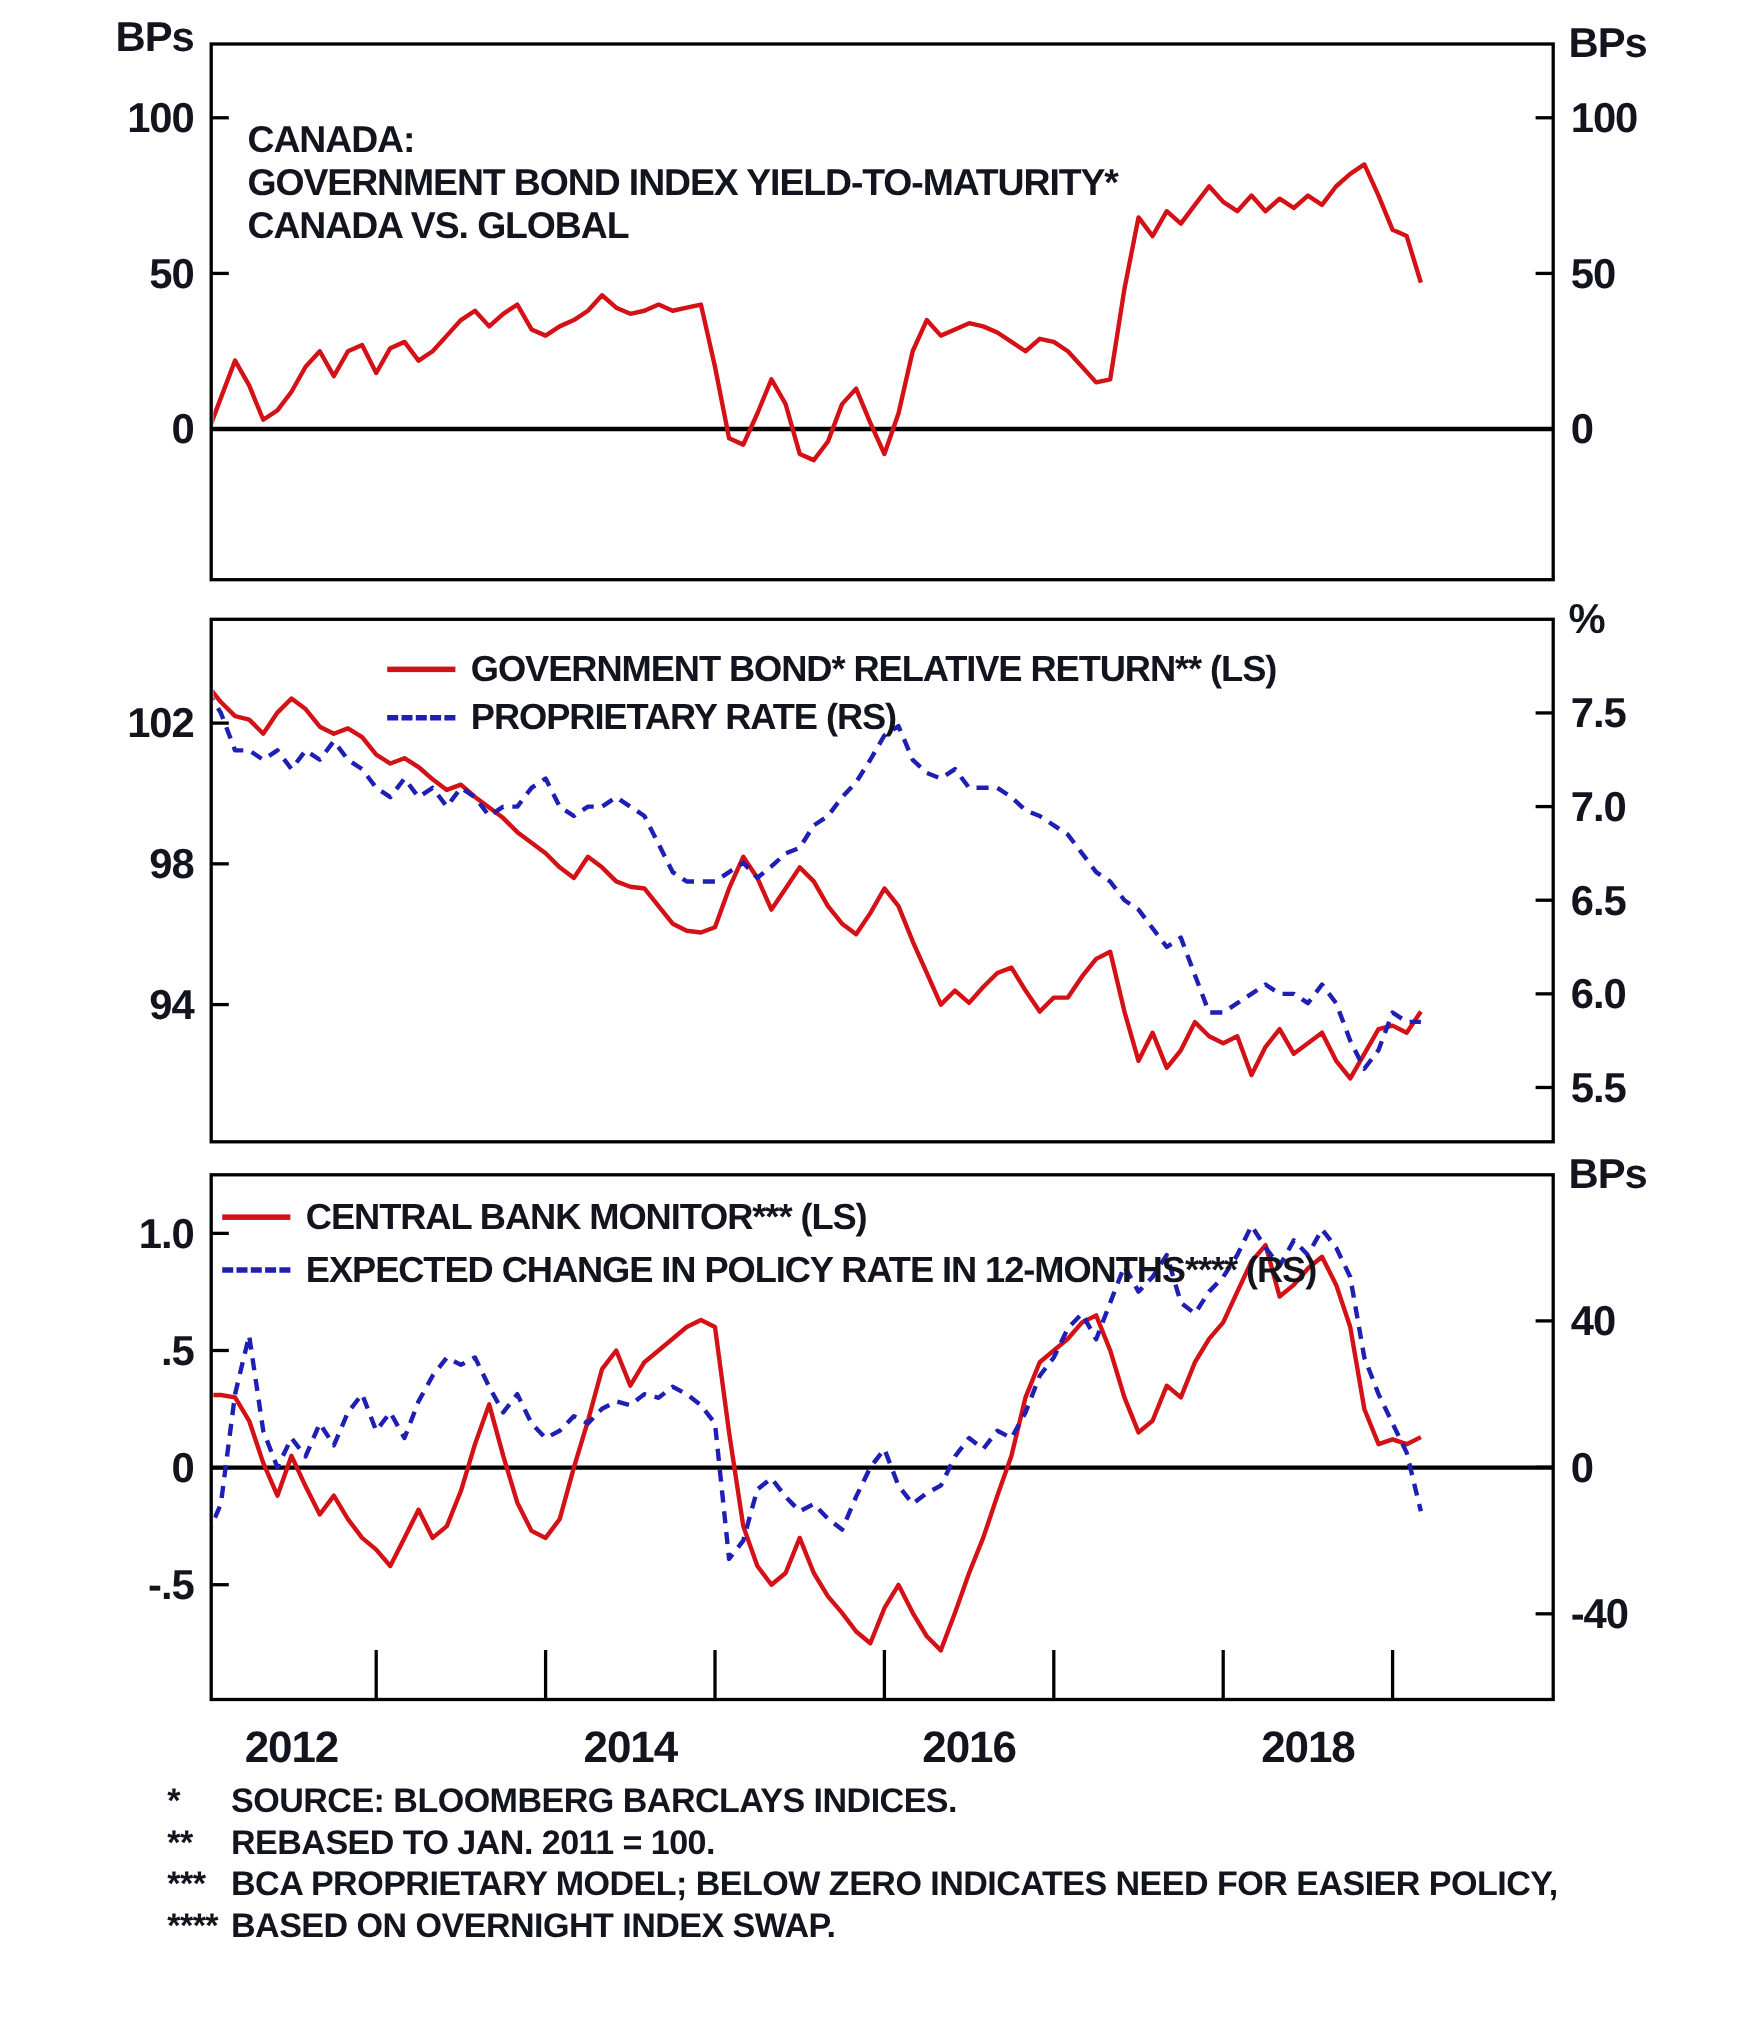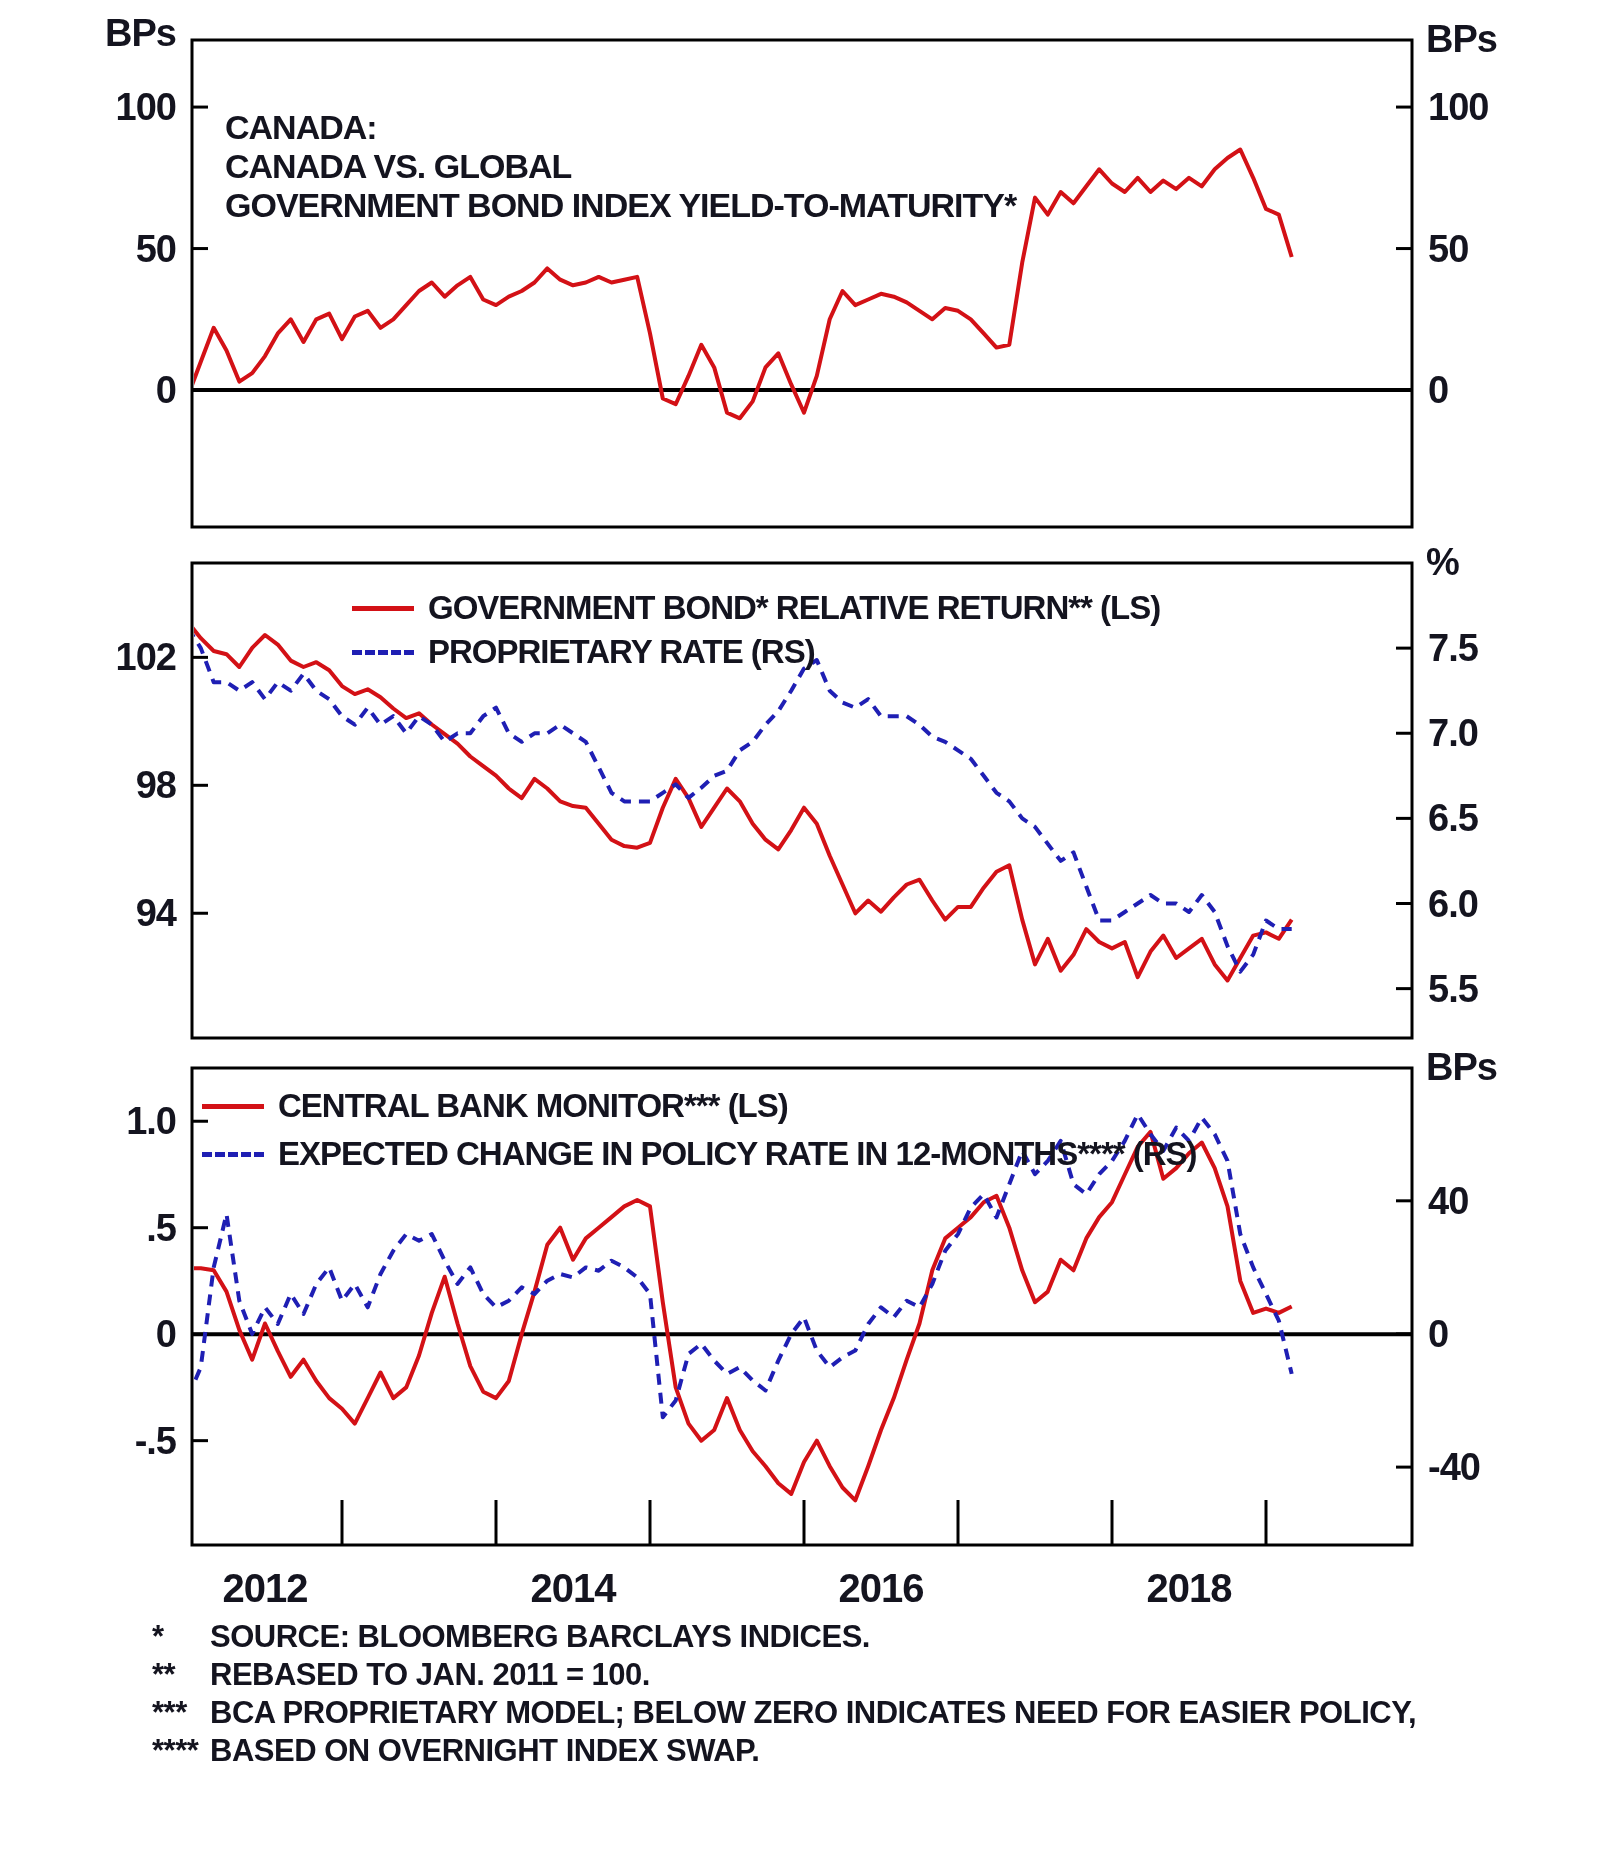--- a/index.html
+++ b/index.html
@@ -102,22 +102,22 @@
       <polyline points="188.0,1397.2 200.8,1367.2 213.7,1267.4 226.5,1214.1 239.3,1300.7 252.2,1334.0 265.0,1307.3 277.8,1324.0 290.7,1294.0 303.5,1314.0 316.3,1284.0 329.2,1267.4 342.0,1300.7 354.8,1284.0 367.7,1307.3 380.5,1274.0 393.3,1250.7 406.2,1234.1 419.0,1240.8 431.8,1234.1 444.7,1260.7 457.5,1284.0 470.3,1267.4 483.2,1294.0 496.0,1307.3 508.8,1300.7 521.7,1287.4 534.5,1294.0 547.3,1280.7 560.2,1274.0 573.0,1277.4 585.8,1267.4 598.7,1270.7 611.5,1260.7 624.3,1267.4 637.2,1277.4 650.0,1294.0 662.8,1417.2 675.7,1400.5 688.5,1353.9 701.3,1343.9 714.2,1360.6 727.0,1373.9 739.8,1367.2 752.7,1380.6 765.5,1390.5 778.3,1360.6 791.2,1334.0 804.0,1317.3 816.8,1350.6 829.7,1367.2 842.5,1357.3 855.3,1350.6 868.2,1324.0 881.0,1307.3 893.8,1317.3 906.7,1300.7 919.5,1307.3 932.3,1284.0 945.2,1250.7 958.0,1234.1 970.8,1207.5 983.7,1194.2 996.5,1217.5 1009.3,1184.2 1022.2,1150.9 1035.0,1174.2 1047.8,1160.9 1060.7,1140.9 1073.5,1184.2 1086.3,1194.2 1099.2,1174.2 1112.0,1160.9 1124.8,1140.9 1137.7,1114.3 1150.5,1134.2 1163.3,1150.9 1176.2,1127.6 1189.0,1140.9 1201.8,1117.6 1214.7,1134.2 1227.5,1160.9 1240.3,1234.1 1253.2,1267.4 1266.0,1294.0 1278.8,1320.6 1291.7,1373.9" fill="none" stroke="#1f1fb4" stroke-width="4" clip-path="url(#clip2)" stroke-linejoin="round" stroke-dasharray="11 8"></polyline>
       <rect x="192" y="1068" width="1220" height="477" fill="none" stroke="#000000" stroke-width="3"></rect>
       <text x="265" y="1602" text-anchor="middle" class="svg-year">2012</text>
       <text x="573" y="1602" text-anchor="middle" class="svg-year">2014</text>
       <text x="881" y="1602" text-anchor="middle" class="svg-year">2016</text>
       <text x="1189" y="1602" text-anchor="middle" class="svg-year">2018</text>
     </svg>
 
   <div class="title-block">
     <div>CANADA:</div>
+    <div>GOVERNMENT BOND INDEX YIELD-TO-MATURITY*</div>
     <div>CANADA VS. GLOBAL</div>
-    <div>GOVERNMENT BOND INDEX YIELD-TO-MATURITY*</div>
   </div>
 
   <div class="legend legend-mid">
     <div class="legend-row">
       <span class="swatch solid"></span>
       <span class="legend-label">GOVERNMENT BOND* RELATIVE RETURN** (LS)</span>
     </div>
     <div class="legend-row">
       <span class="swatch dashed"></span>
       <span class="legend-label">PROPRIETARY RATE (RS)</span>

